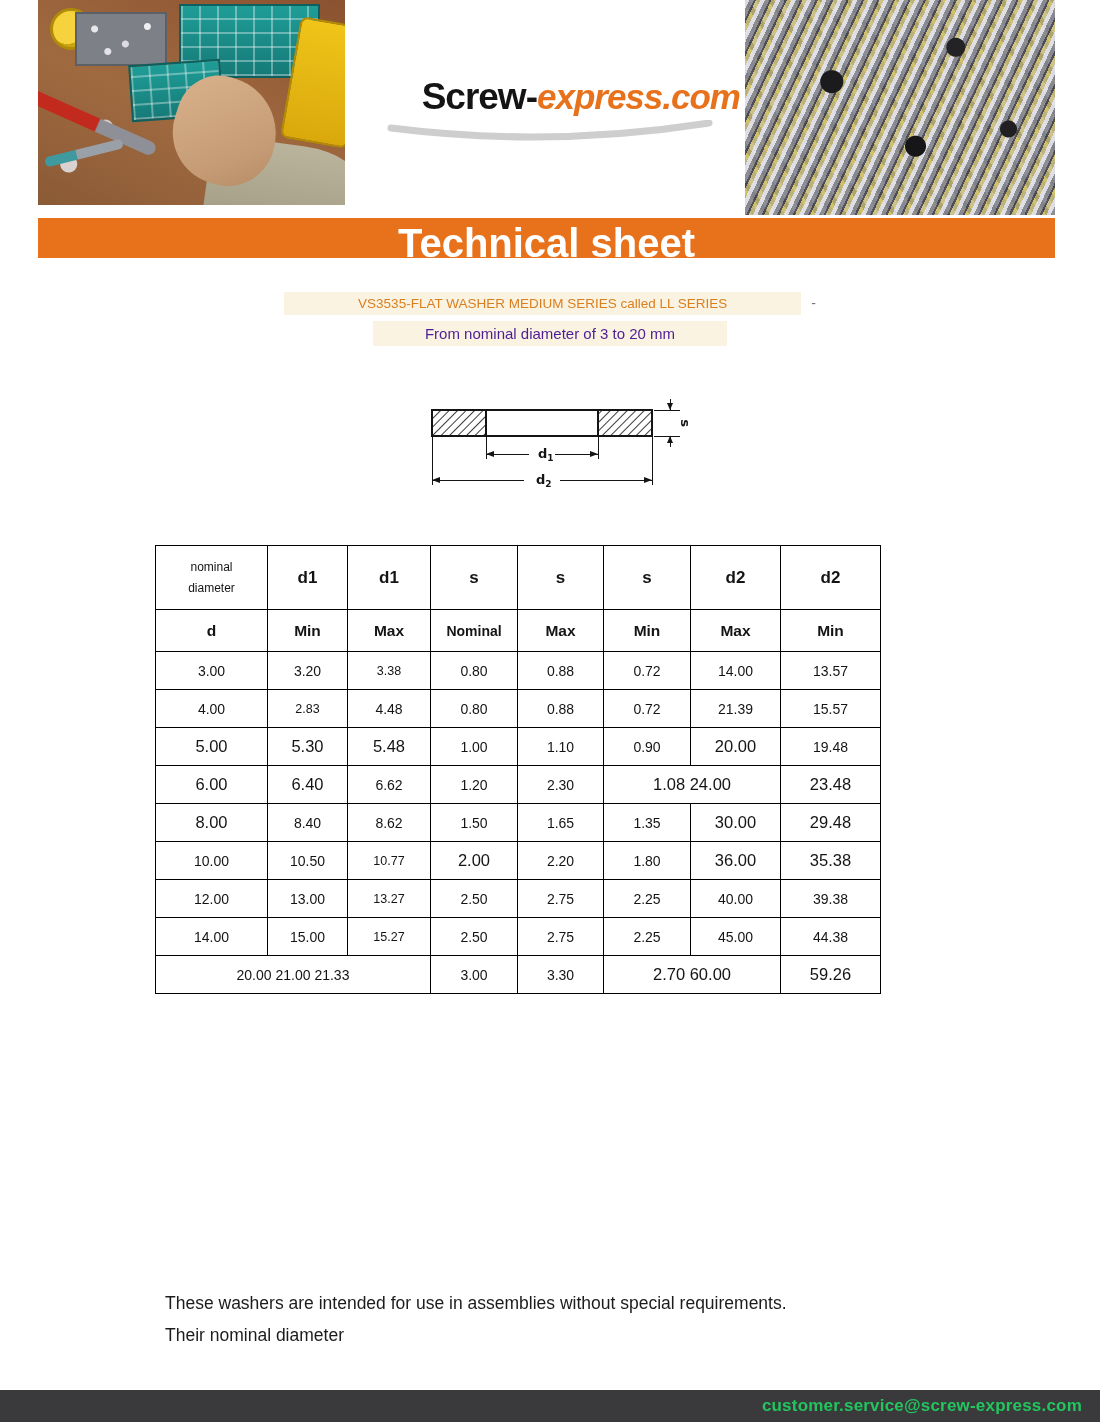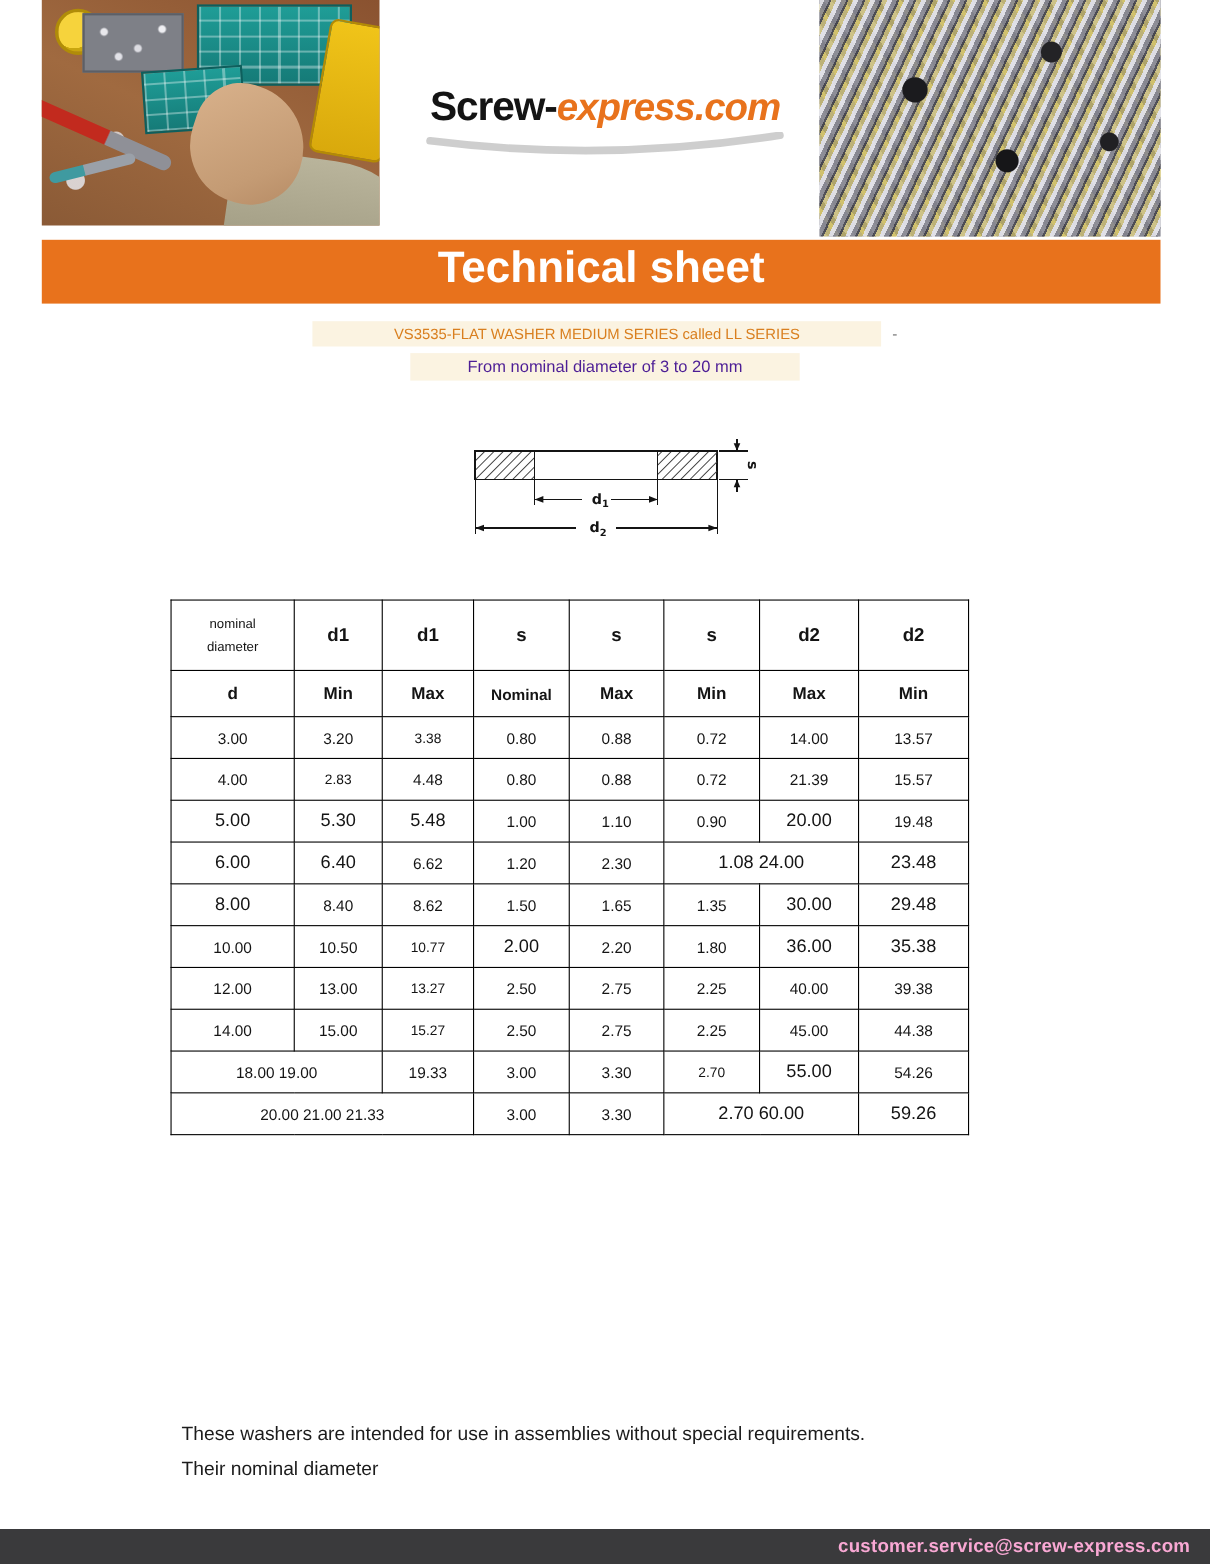--- a/index.html
+++ b/index.html
@@ -57,26 +57,26 @@
     left:745px;width:310px;height:215px;
     background:
       radial-gradient(circle at 28% 38%, #1b1b1e 0 11px, transparent 12px),
       radial-gradient(circle at 68% 22%, #232326 0 9px, transparent 10px),
       radial-gradient(circle at 55% 68%, #161618 0 10px, transparent 11px),
       radial-gradient(circle at 85% 60%, #202023 0 8px, transparent 9px),
       repeating-linear-gradient(115deg, rgba(225,225,232,.95) 0 4px, rgba(135,135,145,.9) 4px 8px, rgba(70,70,78,.9) 8px 10px, rgba(205,190,110,.75) 10px 14px),
       repeating-linear-gradient(55deg, #cdcdd3 0 6px, #8d8d95 6px 12px, #d9c96a 12px 16px, #55555c 16px 21px);
   }
   
-  .logo{position:absolute;left:360px;top:76px;width:380px;text-align:center;white-space:nowrap;}
+  .logo{position:absolute;left:360px;top:76px;width:380px;text-align:right;white-space:nowrap;}
   .logo-black{font-size:37px;font-weight:800;color:#141414;letter-spacing:-1px;}
   .logo-orange{font-size:35px;font-weight:700;font-style:italic;color:var(--accent);letter-spacing:-1px;}
   .swoosh{display:block;margin:2px auto 0;}
   
-  .banner{position:absolute;left:38px;top:218px;width:1017px;height:58px;background:var(--accent);
+  .banner{position:absolute;left:38px;top:218px;width:1017px;height:40px;background:var(--accent);
     text-align:center;line-height:50px;}
   .banner span{color:#fff;font-size:40px;font-weight:800;letter-spacing:0px;}
   
   .titles{position:absolute;left:0;top:292px;width:1100px;text-align:center;}
   .t1{font-size:13.5px;color:#d97f1f;}
   .t1 .hl{background:var(--highlight);padding:4px 74px;display:inline-block;}
   .dash{color:#777;margin-left:10px;font-size:14px;}
   .t2{font-size:19px;font-weight:700;color:var(--accent);margin-top:7px;}
   .t3{margin-top:6px;font-size:15px;color:#4c1d95;}
   .t3 .hl{background:var(--highlight);padding:4px 52px;display:inline-block;}
@@ -91,21 +91,21 @@
   .spec .nom{font-weight:400;font-size:12px;white-space:pre-line;line-height:1.7;}
   .spec .h2{height:42px;font-size:15.5px;font-weight:700;}
   .spec .h2:nth-child(4){font-size:14px;}
   .spec td{height:38px;font-size:14px;}
   .spec td.lg{font-size:16.5px;}
   .spec td.sm{font-size:12.5px;}
   
   .note{position:absolute;left:165px;top:1288px;width:650px;font-size:17.5px;line-height:1.8;color:#1c1c1c;}
   .footer{position:absolute;left:0;top:1390px;width:1100px;height:32px;background:var(--footer-bg);
     text-align:right;line-height:32px;padding-right:18px;}
-  .footer span{color:#f9a8d4;font-weight:700;font-size:17px;letter-spacing:0.2px;}
+  .footer span{color:#22c55e;font-weight:700;font-size:17px;letter-spacing:0.2px;}
 </style>
 </head>
 <body>
 
 <div class="page">
 
   <div class="photo photo-left">
     <div class="tape"></div>
     <div class="screwbox"></div>
     <div class="tray tray1"></div>
@@ -289,29 +289,20 @@
           <td>14.00</td>
           <td>15.00</td>
           <td class="sm">15.27</td>
           <td>2.50</td>
           <td>2.75</td>
           <td>2.25</td>
           <td>45.00</td>
           <td>44.38</td>
         </tr>
         <tr>
-          <td colspan="2">18.00 19.00</td>
-          <td>19.33</td>
-          <td>3.00</td>
-          <td>3.30</td>
-          <td class="sm">2.70</td>
-          <td class="lg">55.00</td>
-          <td>54.26</td>
-        </tr>
-        <tr>
           <td colspan="3">20.00 21.00 21.33</td>
           <td>3.00</td>
           <td>3.30</td>
           <td colspan="2" class="lg">2.70 60.00</td>
           <td class="lg">59.26</td>
         </tr>
       </tbody>
   </table>
 
   <div class="note">These washers are intended for use in assemblies without special requirements. Their nominal diameter</div>

